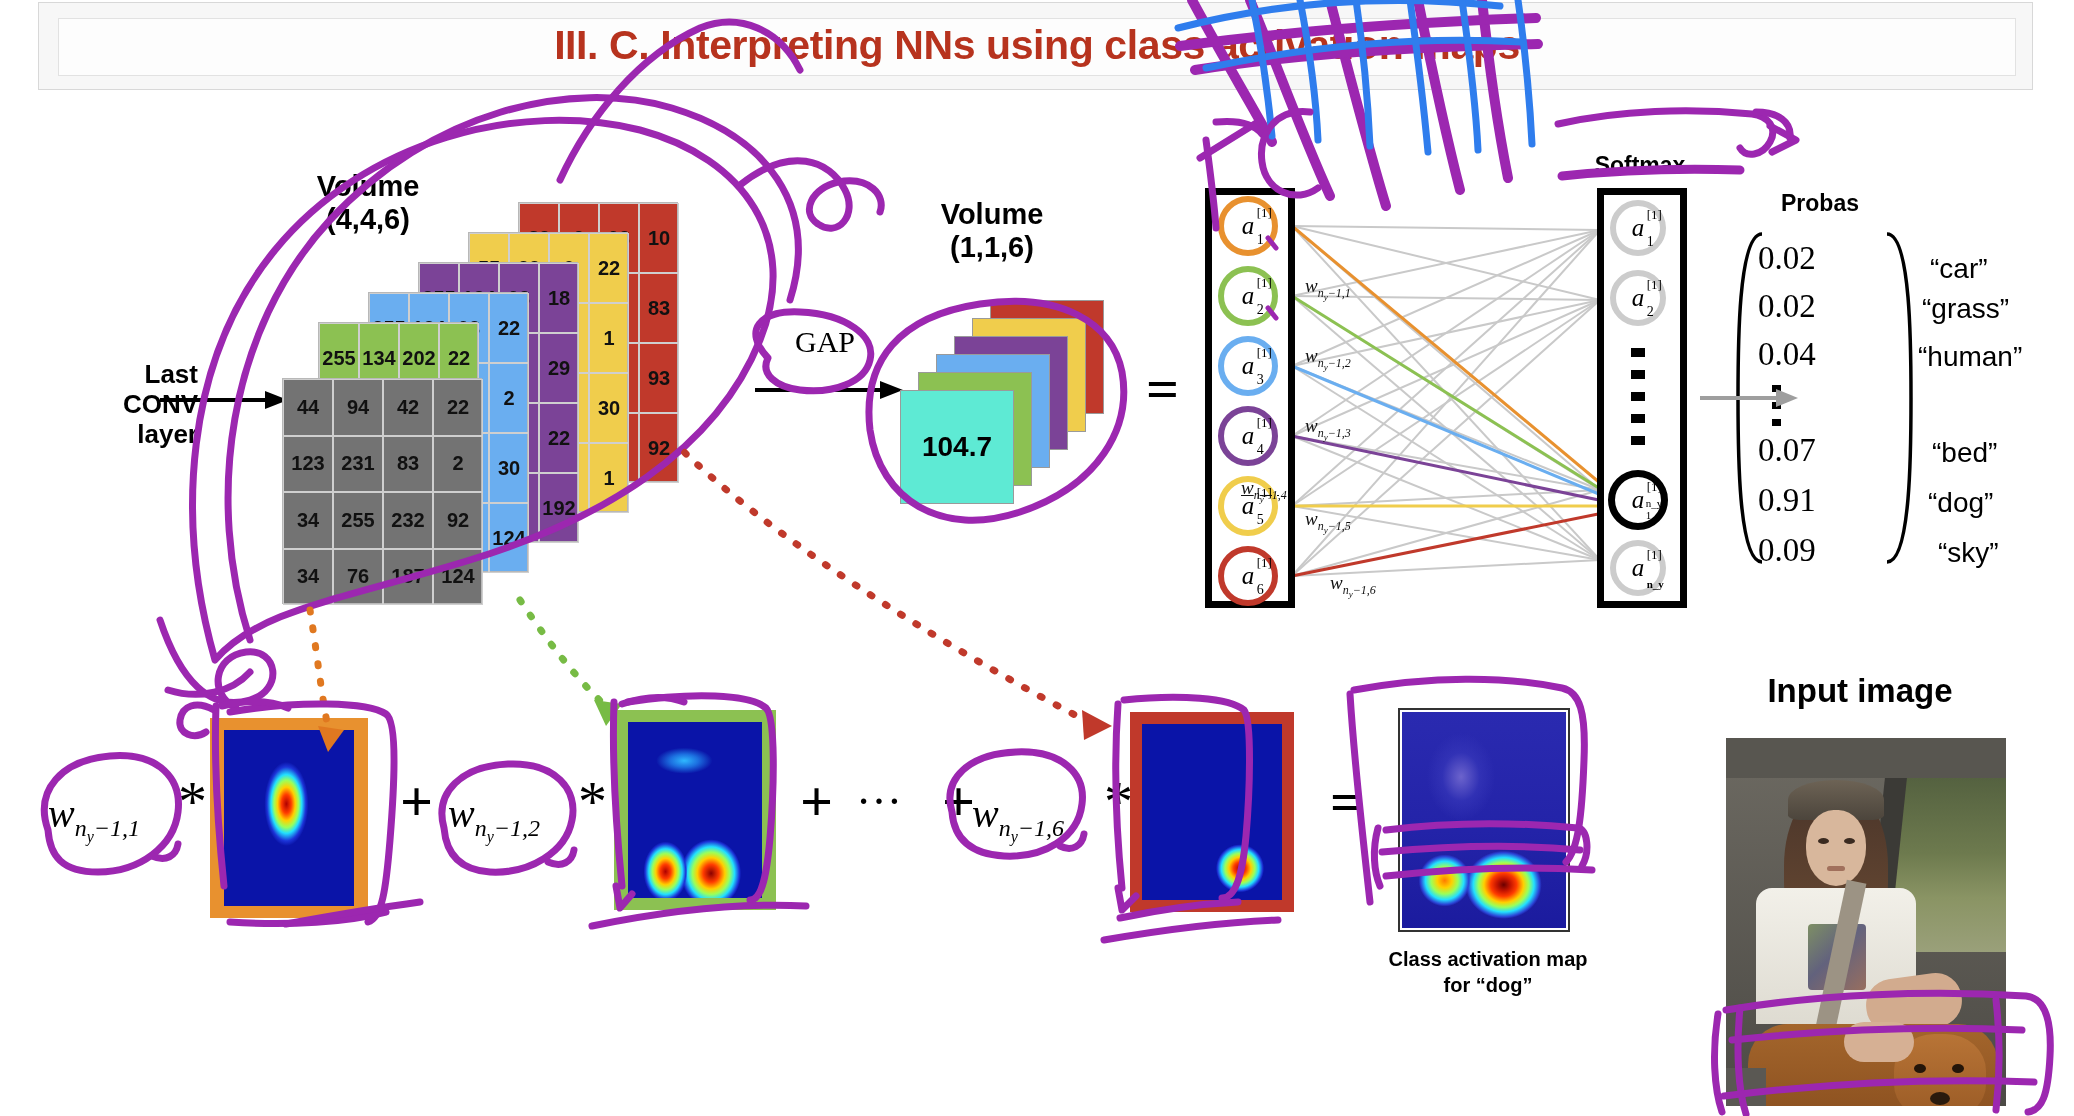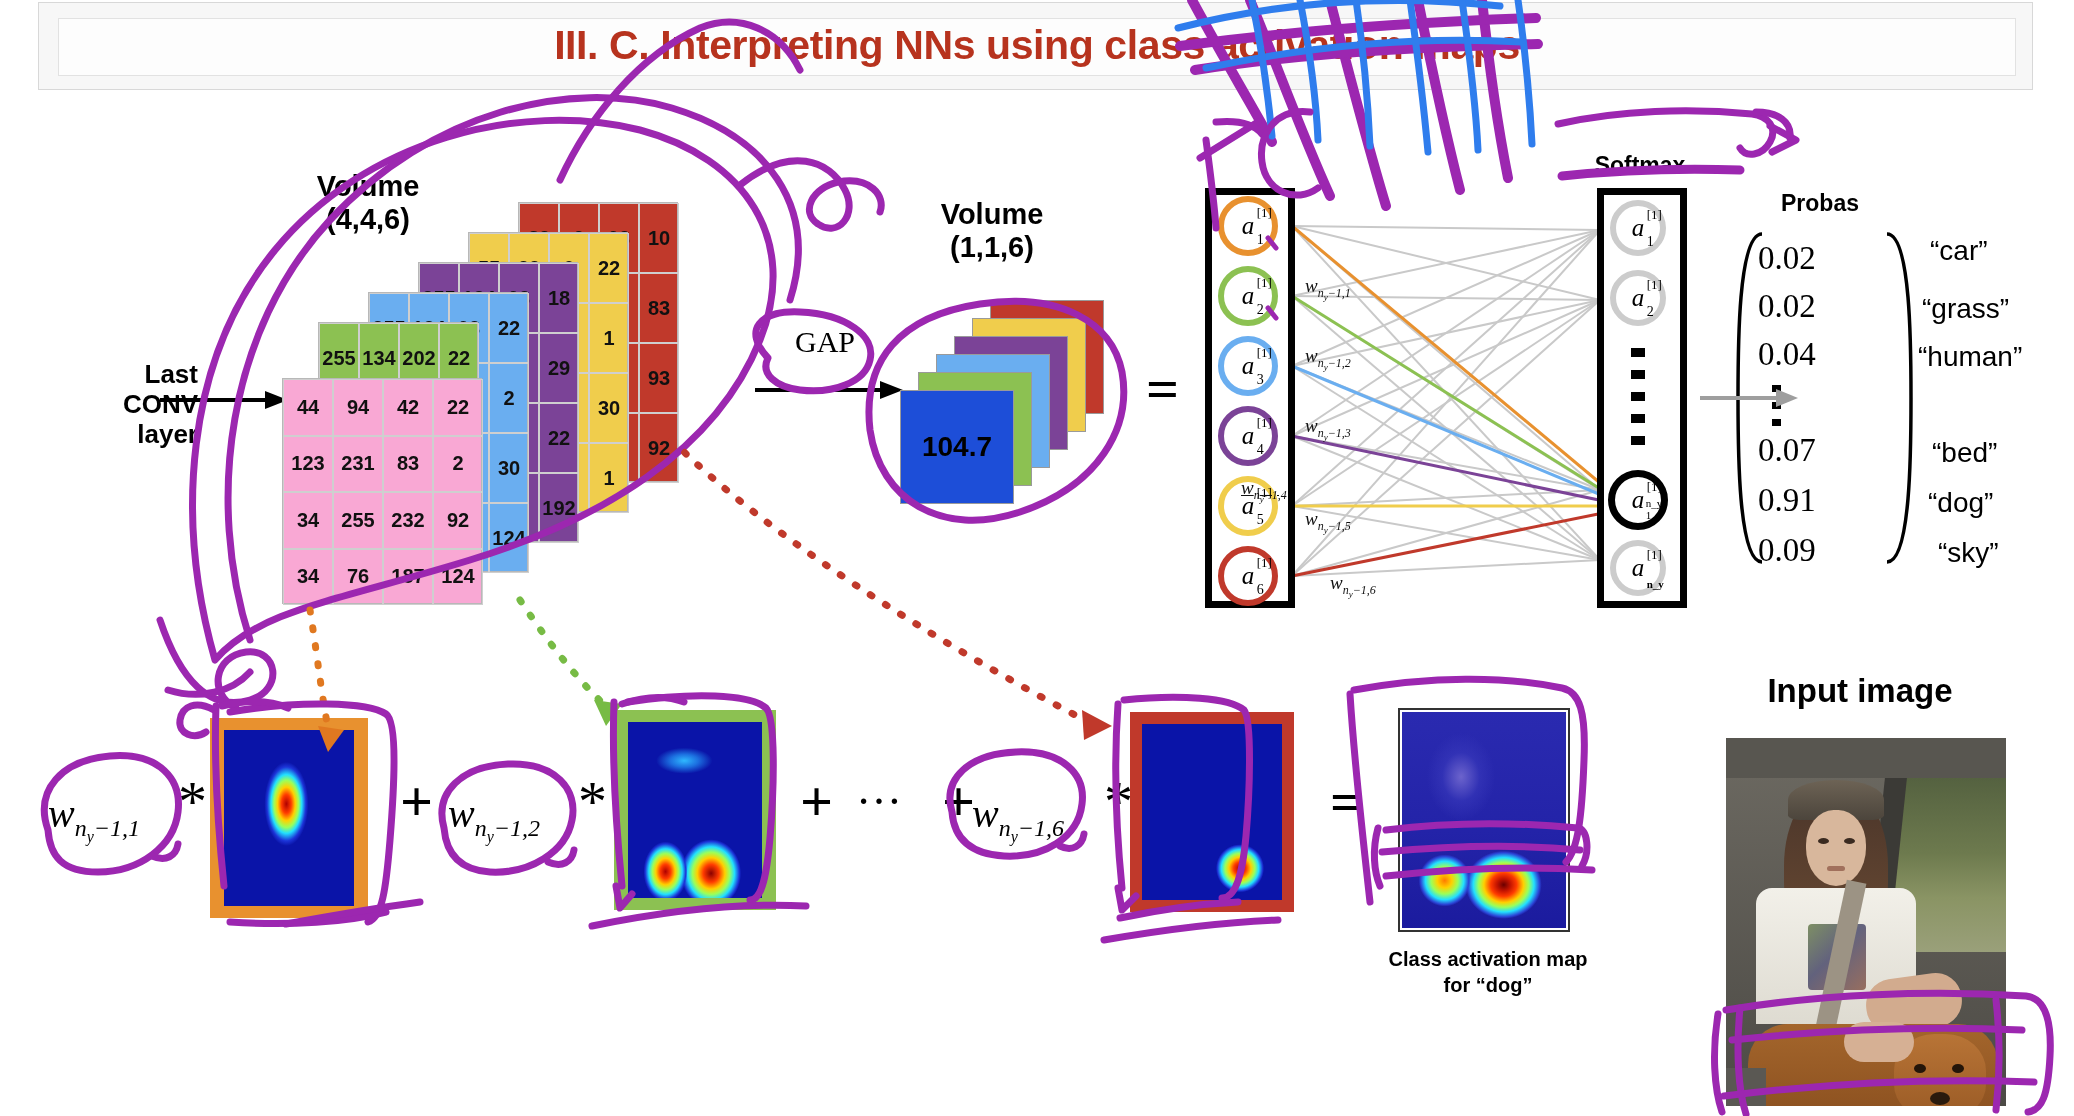--- a/index.html
+++ b/index.html
@@ -181,21 +181,21 @@
     <div class="cell"></div>
     <div class="cell"></div>
     <div class="cell"></div>
     <div class="cell">92</div>
     <div class="cell"></div>
     <div class="cell"></div>
     <div class="cell"></div>
     <div class="cell">94</div>
   </div>
 
-  <div class="grid" style="left:282px;top:378px;width:200px;height:226px;grid-template-columns:repeat(4,50px);grid-template-rows:repeat(4,56.5px);background:#f9a8d4;">
+  <div class="grid" style="left:282px;top:378px;width:200px;height:226px;grid-template-columns:repeat(4,50px);grid-template-rows:repeat(4,56.5px);background:#737373;">
     <div class="cell">44</div>
     <div class="cell">94</div>
     <div class="cell">42</div>
     <div class="cell">22</div>
     <div class="cell">123</div>
     <div class="cell">231</div>
     <div class="cell">83</div>
     <div class="cell">2</div>
     <div class="cell">34</div>
     <div class="cell">255</div>
@@ -218,21 +218,21 @@
   <div class="lbl" style="left:892px;top:198px;width:200px;font-size:29px;">
     <div>Volume</div>
     <div>(1,1,6)</div>
   </div>
 
   <div style="position:absolute;left:990px;top:300px;width:112px;height:112px;background:#c0392b;border:1px solid #9a9a9a;"></div>
   <div style="position:absolute;left:972px;top:318px;width:112px;height:112px;background:#f0cd4c;border:1px solid #9a9a9a;"></div>
   <div style="position:absolute;left:954px;top:336px;width:112px;height:112px;background:#7b4397;border:1px solid #9a9a9a;"></div>
   <div style="position:absolute;left:936px;top:354px;width:112px;height:112px;background:#6aaef0;border:1px solid #9a9a9a;"></div>
   <div style="position:absolute;left:918px;top:372px;width:112px;height:112px;background:#8cc152;border:1px solid #9a9a9a;"></div>
-  <div style="position:absolute;left:900px;top:390px;width:112px;height:112px;background:#1d4ed8;border:1px solid #9a9a9a;
+  <div style="position:absolute;left:900px;top:390px;width:112px;height:112px;background:#5eead4;border:1px solid #9a9a9a;
               display:flex;align-items:center;justify-content:center;font-weight:bold;font-size:28px;color:#000;">
     <span>104.7</span>
   </div>
 
   <div class="op" style="left:1146px;top:355px;font-weight:bold;">
     <span>=</span>
   </div>
 
   <svg class="ink" style="z-index:1;">
     <g stroke="#c9c9c9" stroke-width="2" fill="none">
@@ -342,21 +342,21 @@
   <div class="lbl" style="left:1740px;top:190px;width:160px;font-size:23px;">
     <span>Probas</span>
   </div>
 
   <svg style="position:absolute;left:1732px;top:228px;width:185px;height:340px;">
     <path d="M 30 6 C 6 6 6 120 6 170 C 6 220 6 334 30 334" stroke="#000" stroke-width="3.5" fill="none"></path>
     <path d="M 155 6 C 179 6 179 120 179 170 C 179 220 179 334 155 334" stroke="#000" stroke-width="3.5" fill="none"></path>
   </svg>
 
   <div class="proba-num" style="left:1758px;top:240px;">0.02</div>
-  <div class="proba-lbl" style="left:1930px;top:235px;">“car”</div>
+  <div class="proba-lbl" style="left:1930px;top:253px;">“car”</div>
 
   <div class="proba-num" style="left:1758px;top:288px;">0.02</div>
   <div class="proba-lbl" style="left:1922px;top:293px;">“grass”</div>
 
   <div class="proba-num" style="left:1758px;top:336px;">0.04</div>
   <div class="proba-lbl" style="left:1918px;top:341px;">“human”</div>
 
   <div style="position:absolute;left:1772px;top:385px;width:9px;height:48px;
               background:repeating-linear-gradient(#000 0 7px,transparent 7px 17px);"></div>
 

